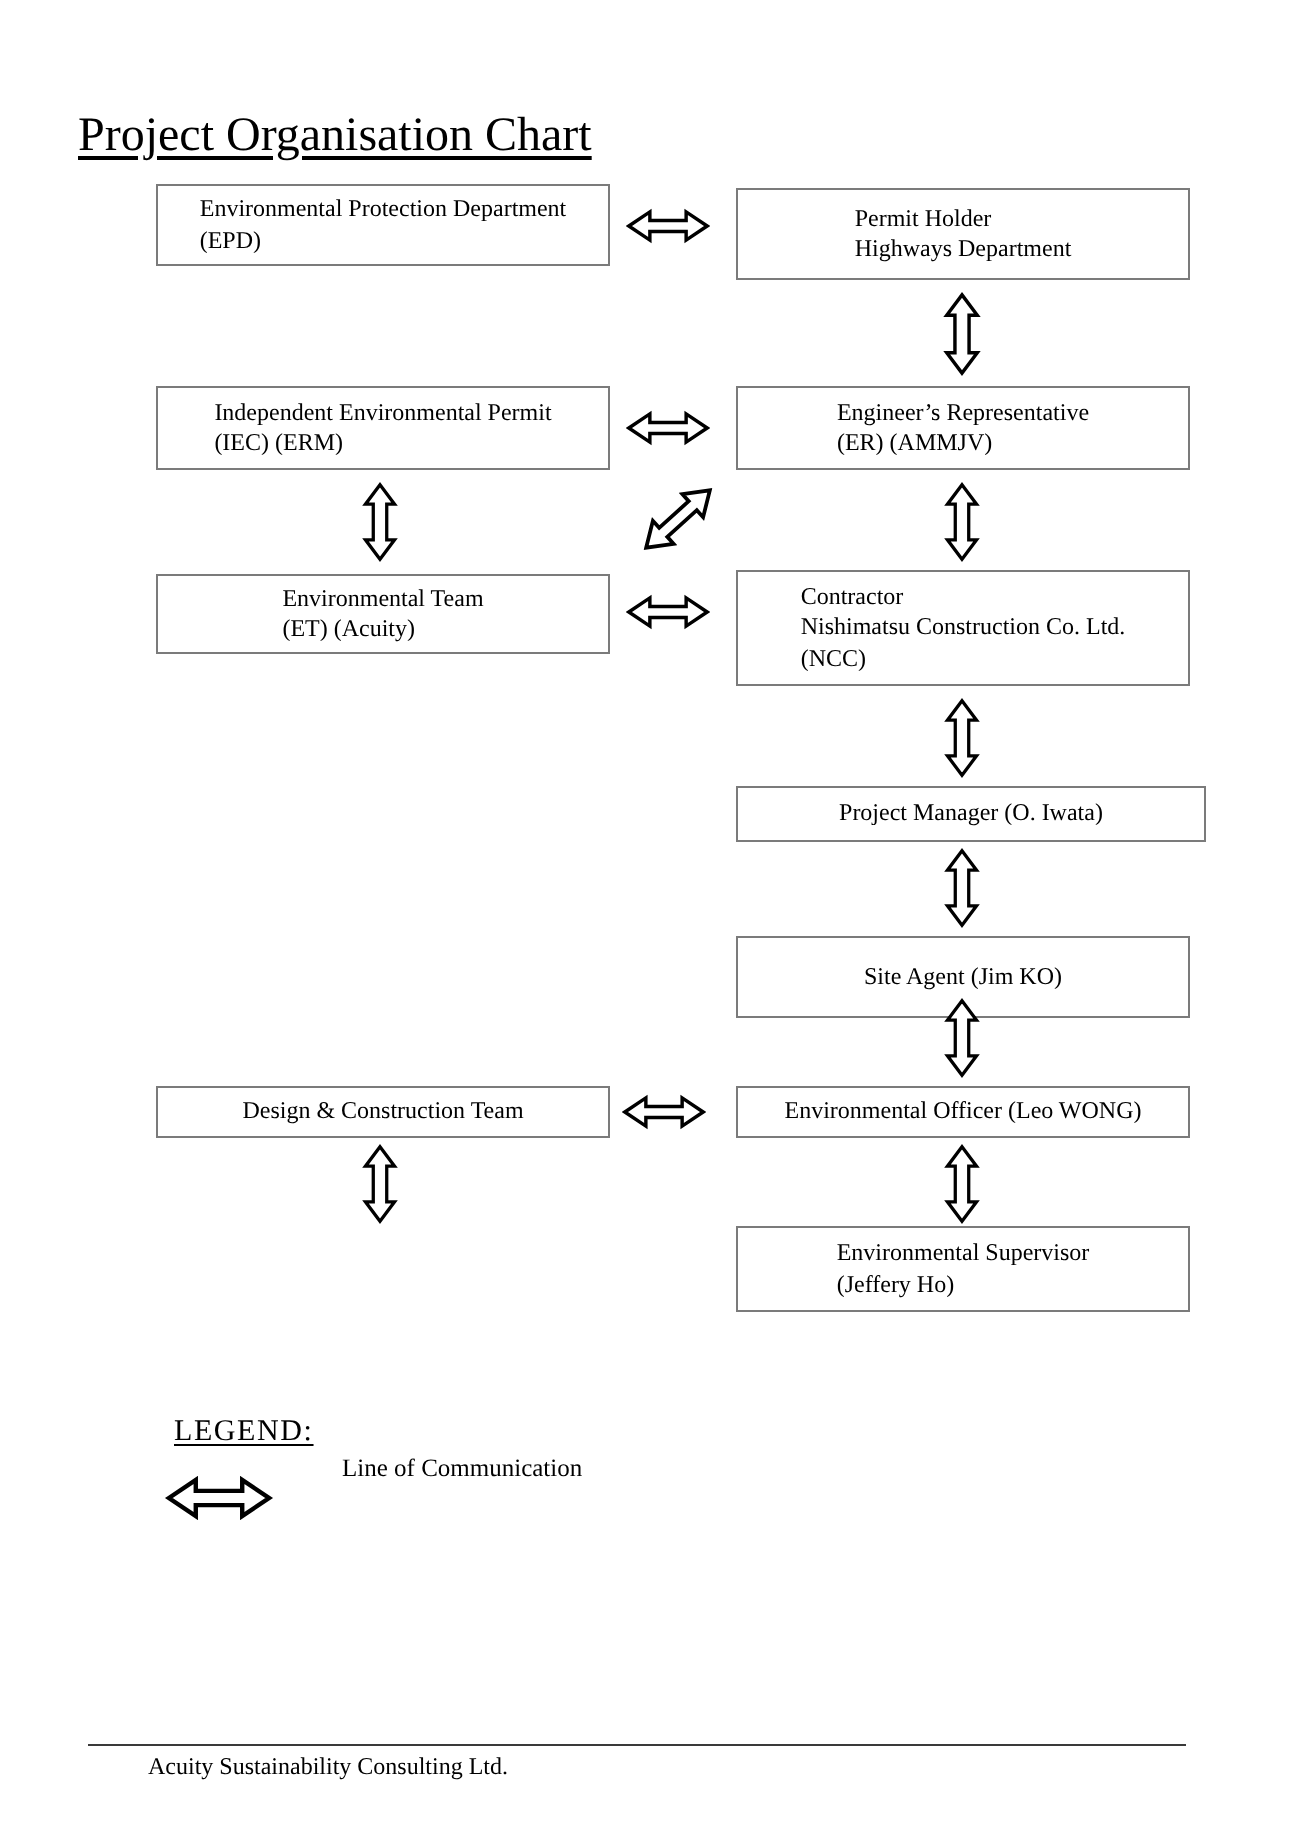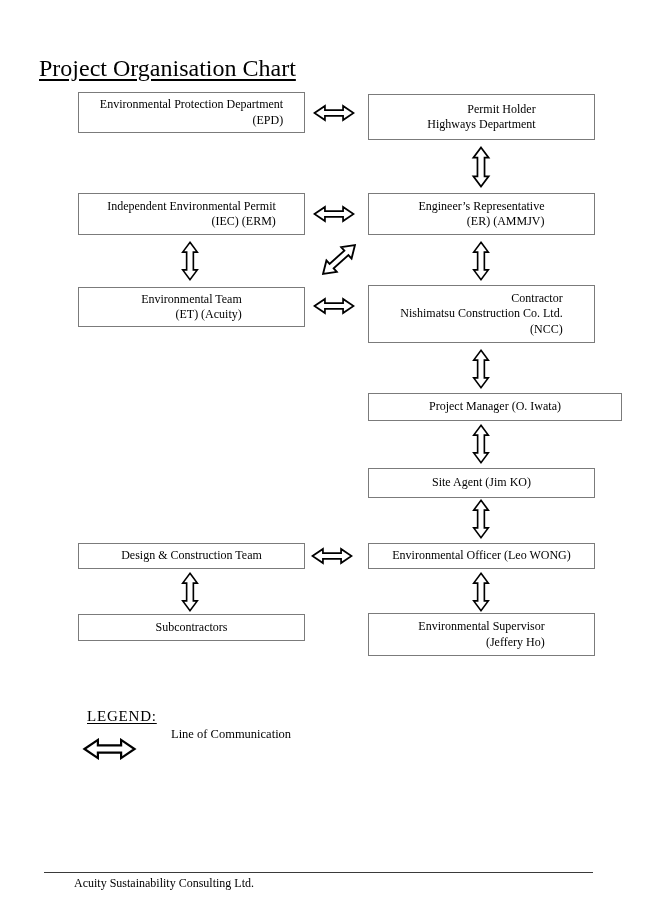--- a/index.html
+++ b/index.html
@@ -28,21 +28,21 @@
     text-underline-offset: 3px;
     margin-left: 39px;
   }
   .node {
     position: absolute;
     border: 1px solid #7b7b7b;
     background: #ffffff;
     display: flex;
     align-items: center;
     justify-content: center;
-    text-align: right;
+    text-align: left;
     white-space: pre-line;
     font-size: 12px;
     line-height: 1.28;
     box-sizing: border-box;
   }
   .arrow {
     position: absolute;
     overflow: visible;
   }
   .arrow-diag {
@@ -134,45 +134,44 @@
   <svg class="arrow" style="left:313px;top:297px" width="42" height="18">
       <use href="#sym-arrow-h"></use>
     </svg>
   <div class="node" style="left:368px;top:285px;width:227px;height:58px">Contractor
 Nishimatsu Construction Co. Ltd.
 (NCC)</div>
 
   <svg class="arrow" style="left:471px;top:349px" width="20" height="40">
       <use href="#sym-arrow-v"></use>
     </svg>
-  <div class="node" style="left:368px;top:393px;width:254px;height:28px">Project Manager (O. Iwata)</div>
+  <div class="node" style="left:368px;top:393px;width:235px;height:28px">Project Manager (O. Iwata)</div>
 
   <svg class="arrow" style="left:471px;top:424px" width="20" height="40">
       <use href="#sym-arrow-v"></use>
     </svg>
-  <div class="node" style="left:368px;top:468px;width:227px;height:30px">Site Agent (Jim KO)</div>
+  <div class="node" style="left:368px;top:468px;width:227px;height:41px">Site Agent (Jim KO)</div>
 
   <svg class="arrow" style="left:471px;top:499px" width="20" height="40">
       <use href="#sym-arrow-v"></use>
     </svg>
 
   <div class="node" style="left:78px;top:543px;width:227px;height:26px">Design &amp; Construction Team</div>
   <svg class="arrow" style="left:311px;top:547px" width="42" height="18">
       <use href="#sym-arrow-h"></use>
     </svg>
   <div class="node" style="left:368px;top:543px;width:227px;height:26px">Environmental Officer (Leo WONG)</div>
 
   <svg class="arrow" style="left:180px;top:572px" width="20" height="40">
       <use href="#sym-arrow-v"></use>
     </svg>
   <svg class="arrow" style="left:471px;top:572px" width="20" height="40">
       <use href="#sym-arrow-v"></use>
     </svg>
 
-  <div class="node" style="left:78px;top:614px;width:227px;height:27px">Subcontractors</div>
   <div class="node" style="left:368px;top:613px;width:227px;height:43px">Environmental Supervisor
 (Jeffery Ho)</div>
 
   <div class="legend-heading">LEGEND:</div>
   <svg class="arrow" style="left:77px;top:738px" width="65" height="22">
       <use href="#sym-arrow-h"></use>
     </svg>
   <div class="legend-label">Line of Communication</div>
 
   <div class="footer-rule"></div>

